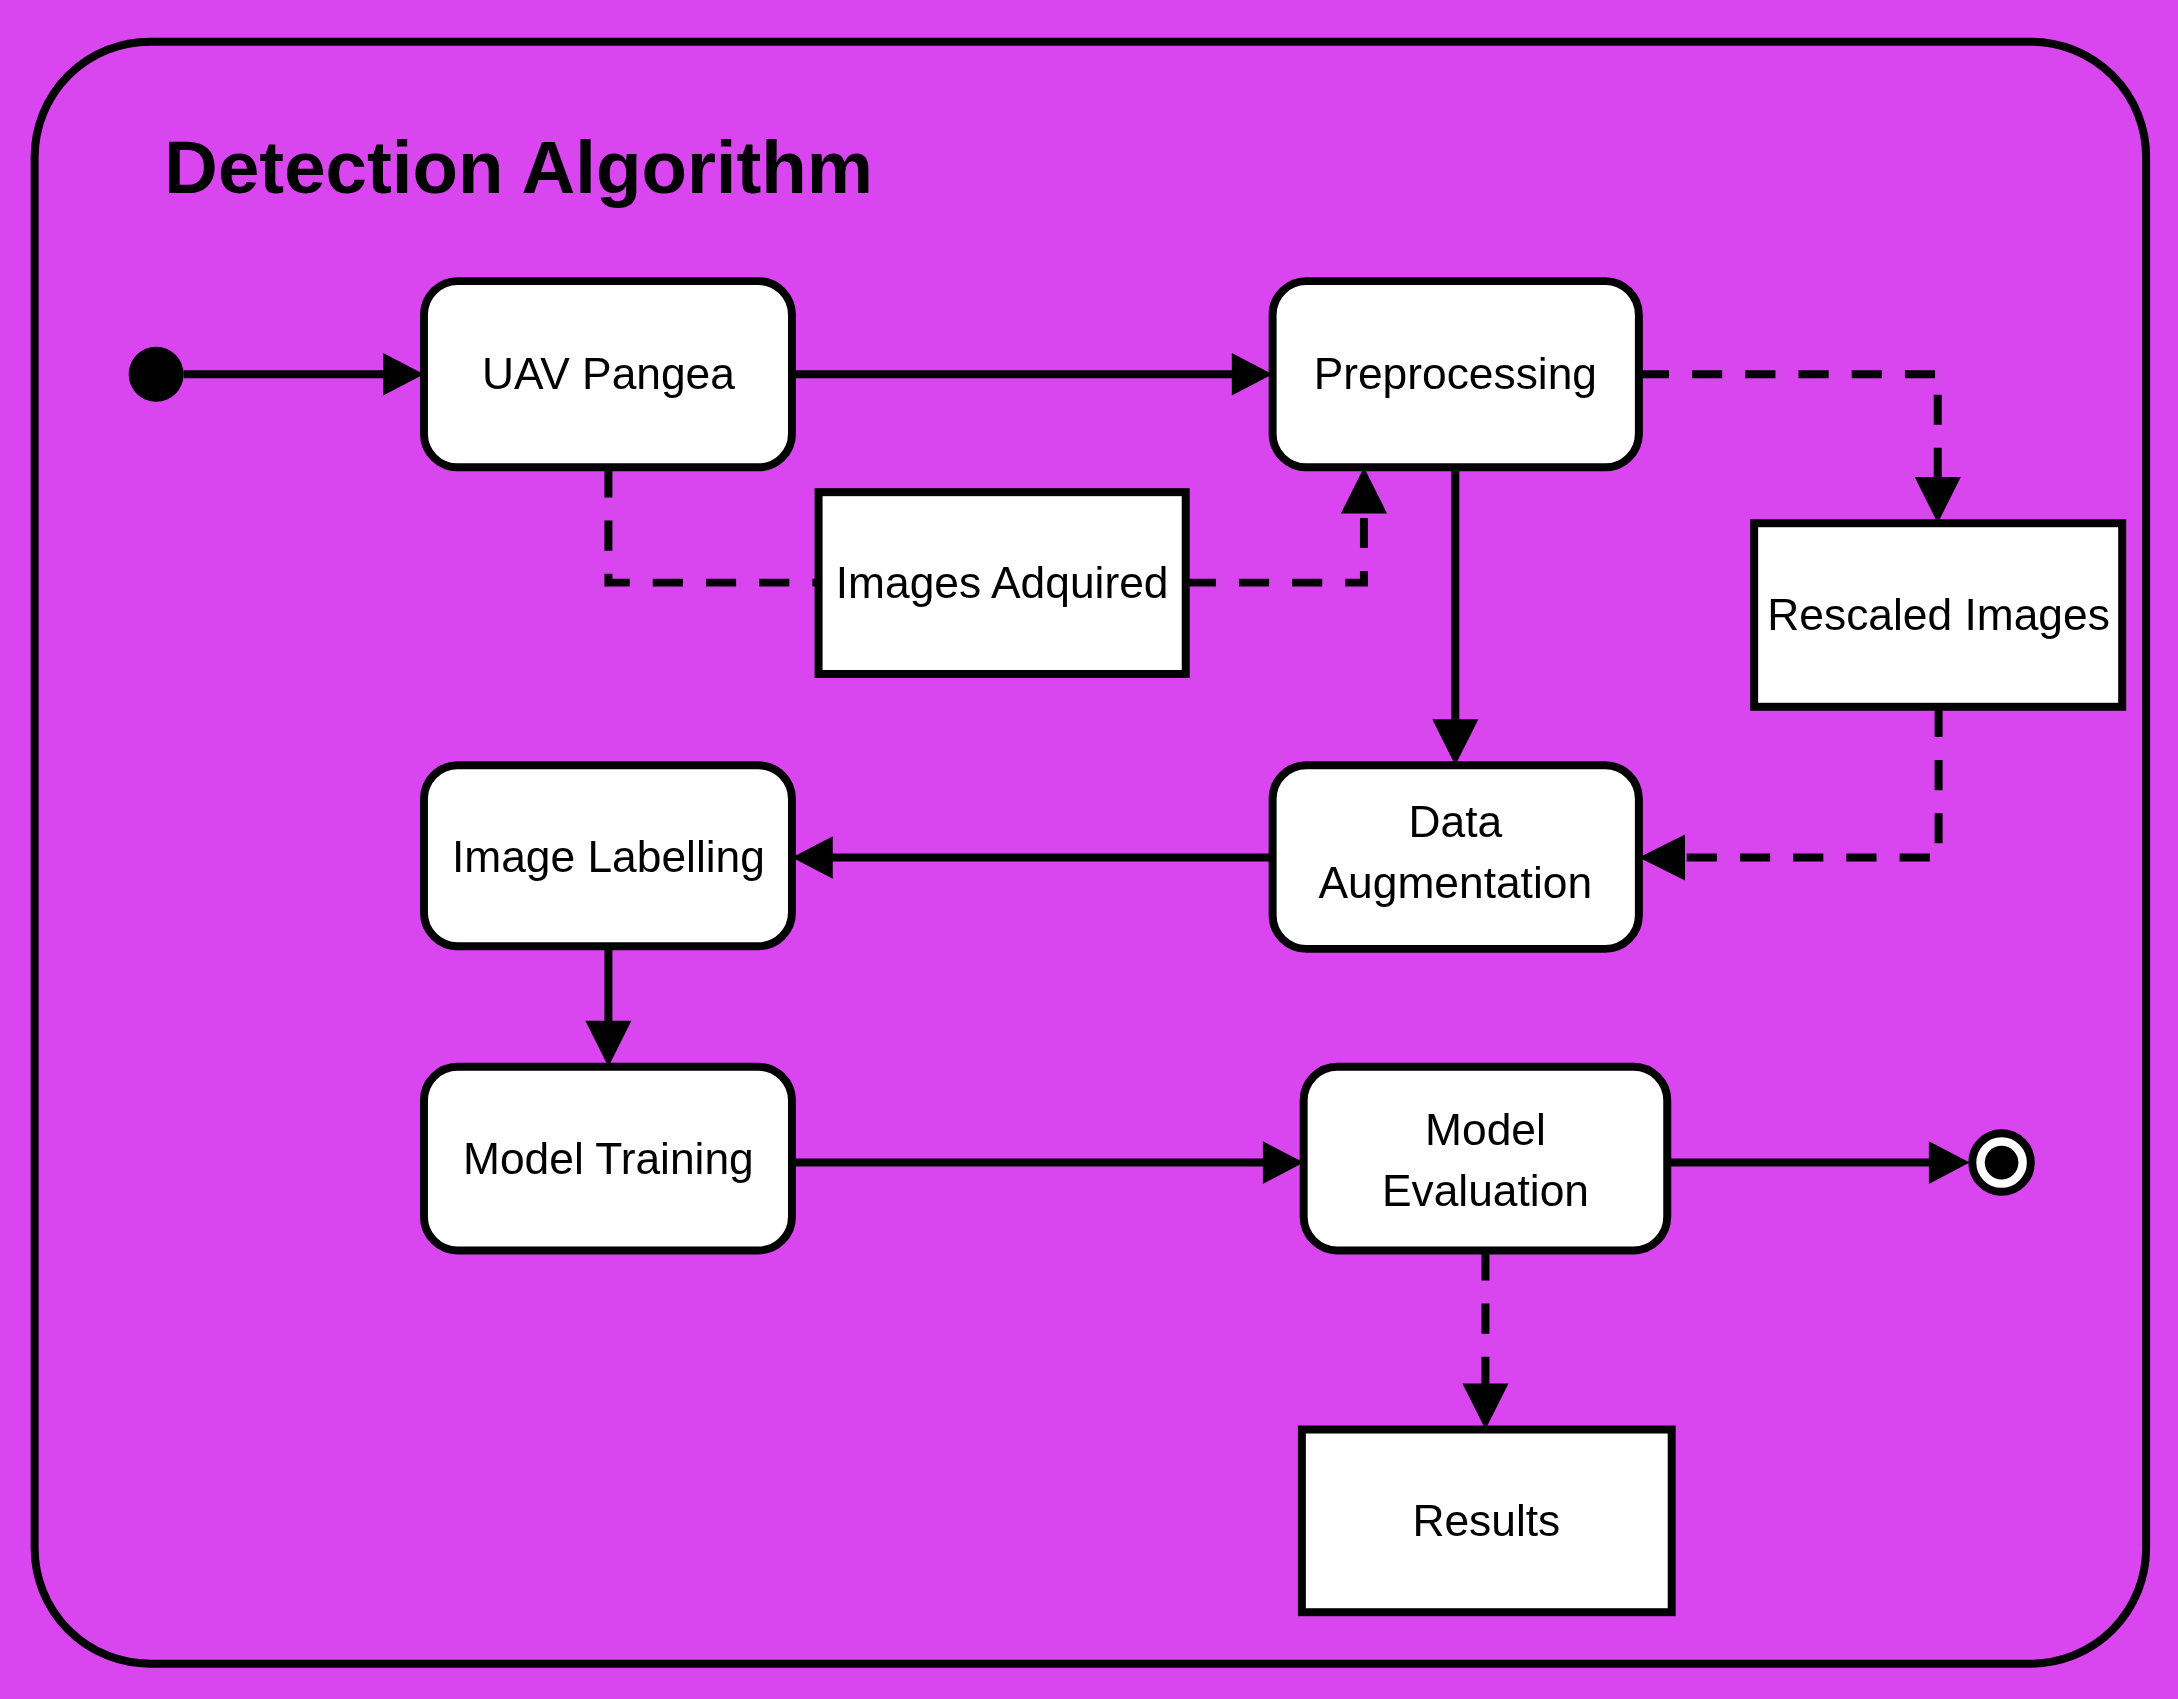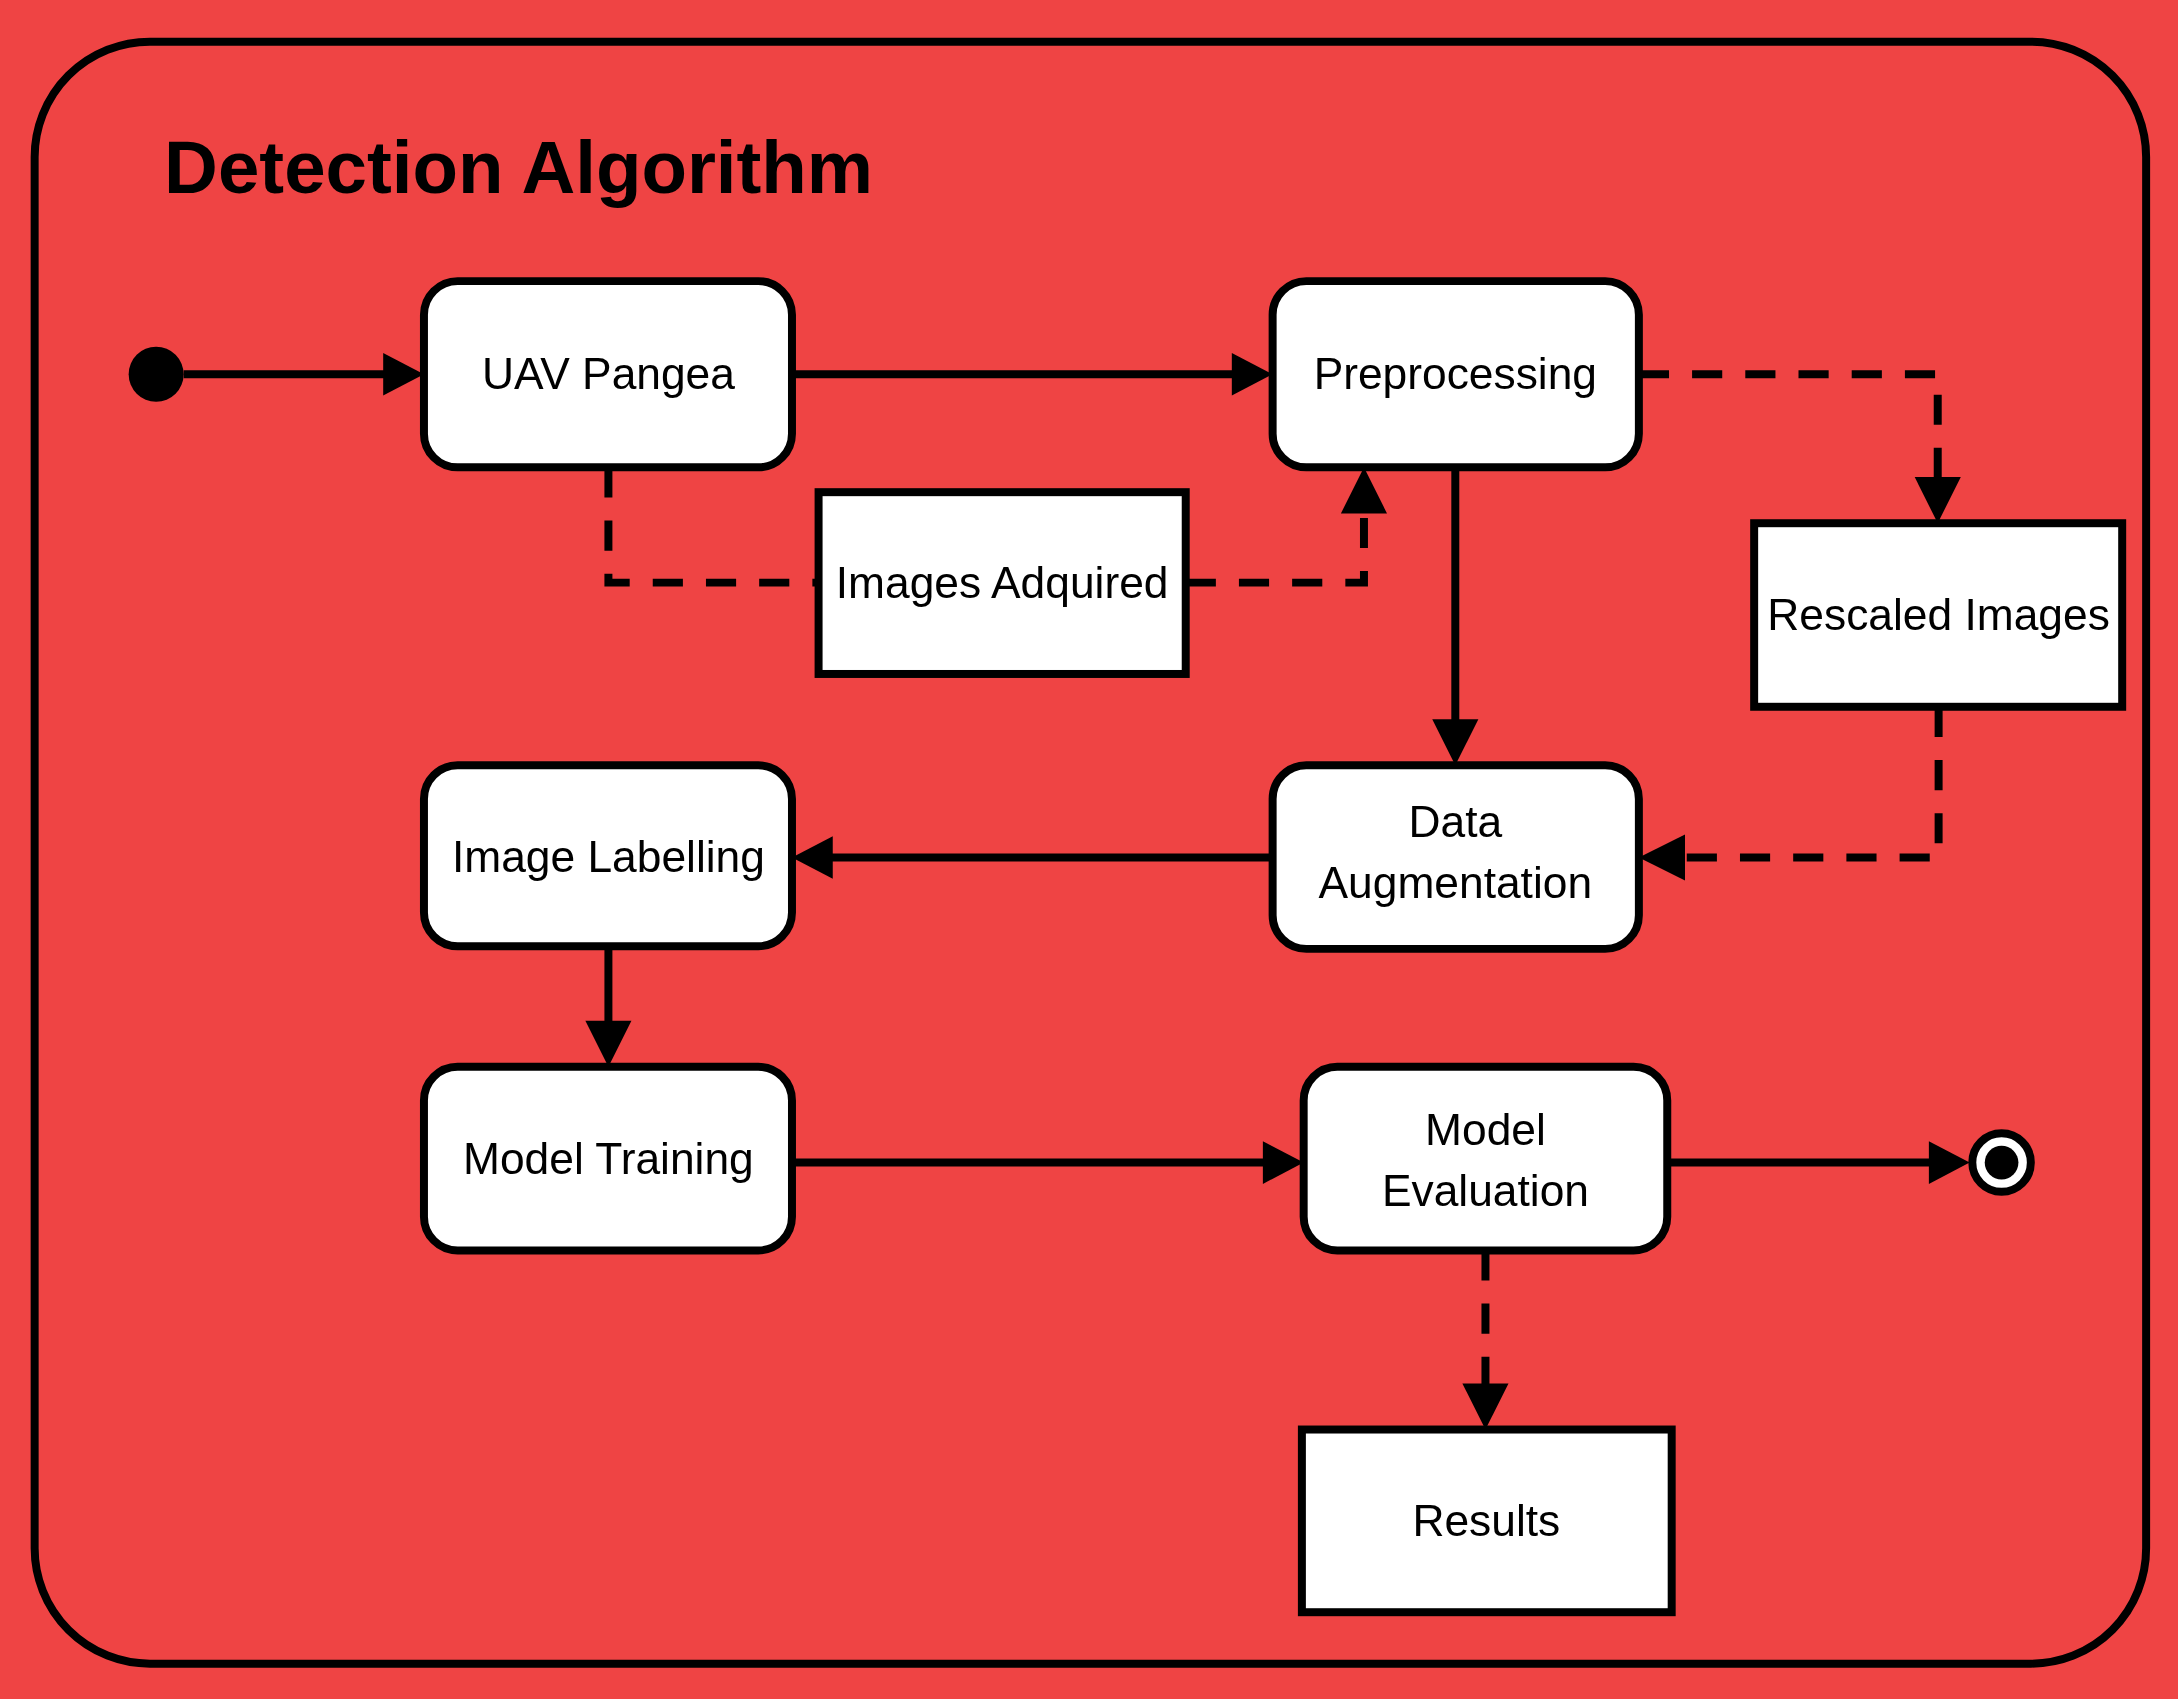--- a/index.html
+++ b/index.html
@@ -10,21 +10,21 @@
   body {
     width: 2179px;
     height: 1700px;
     font-family: "Liberation Sans", sans-serif;
     overflow: hidden;
   }
   #stage {
     position: relative;
     width: 2179px;
     height: 1700px;
-    background: #ef4444;
+    background: #d946ef;
   }
   svg#diagram {
     position: absolute;
     left: 0;
     top: 0;
     width: 2179px;
     height: 1700px;
     display: block;
   }
   .frame-outline {

